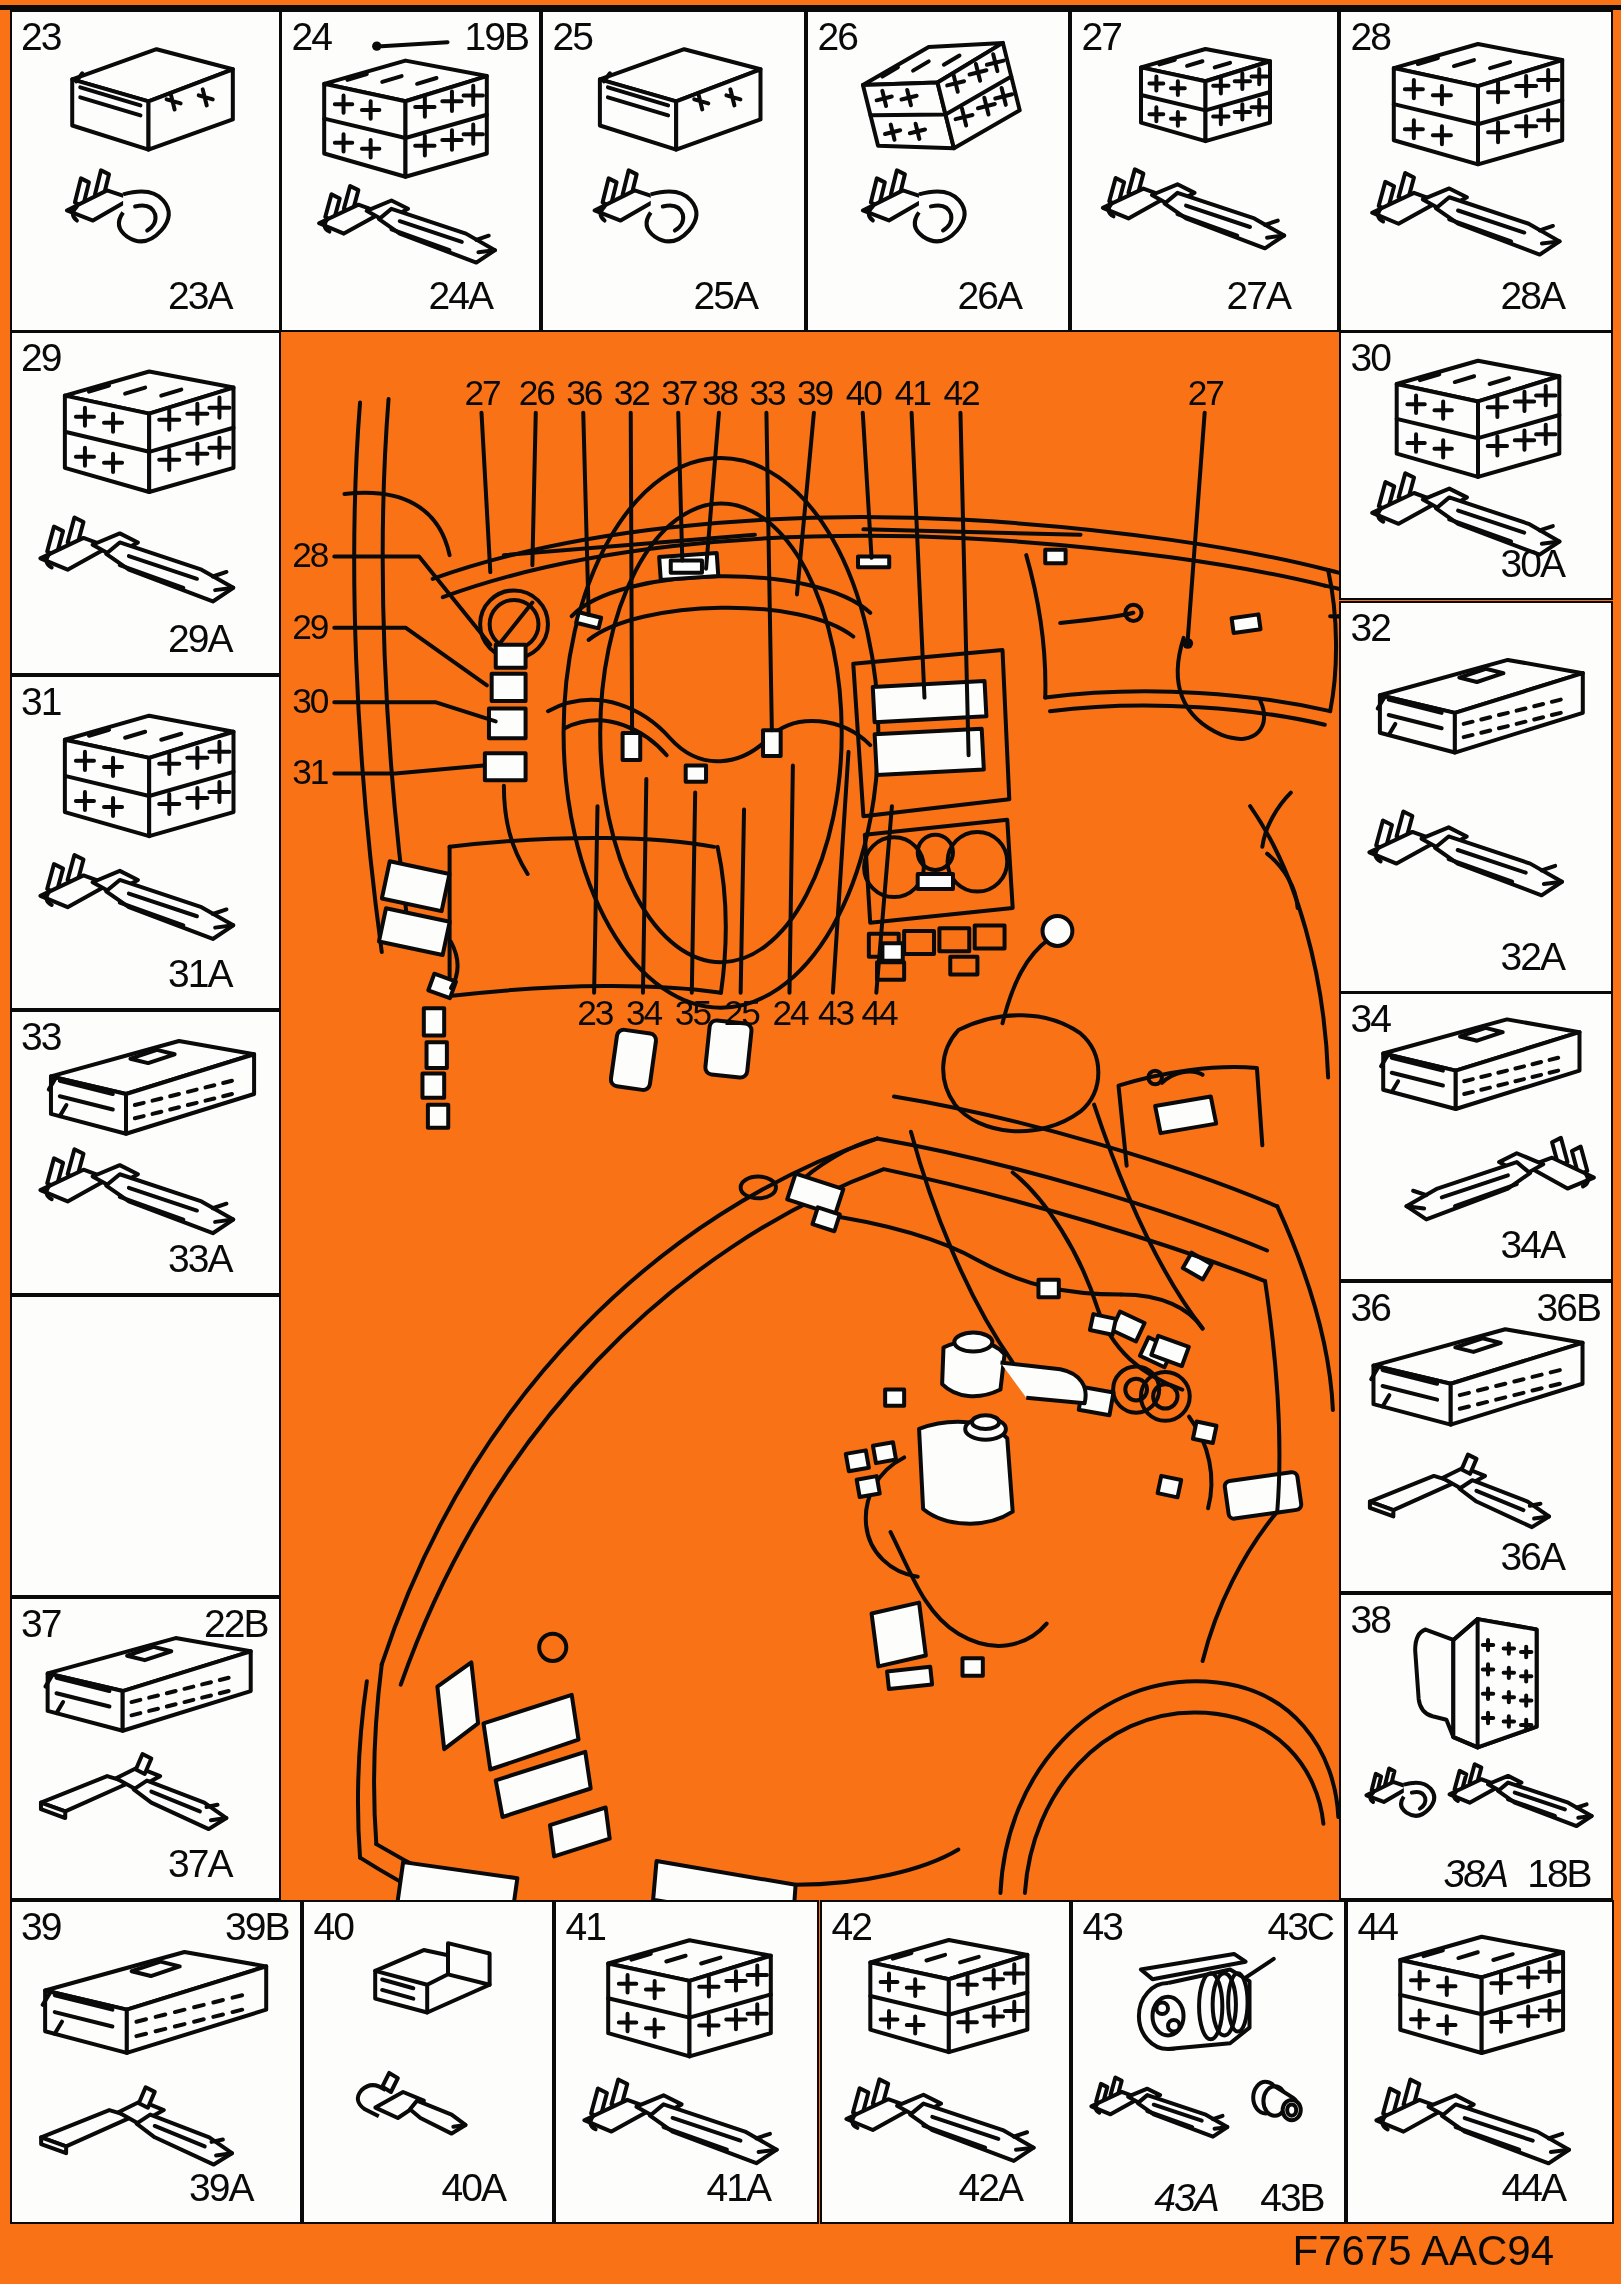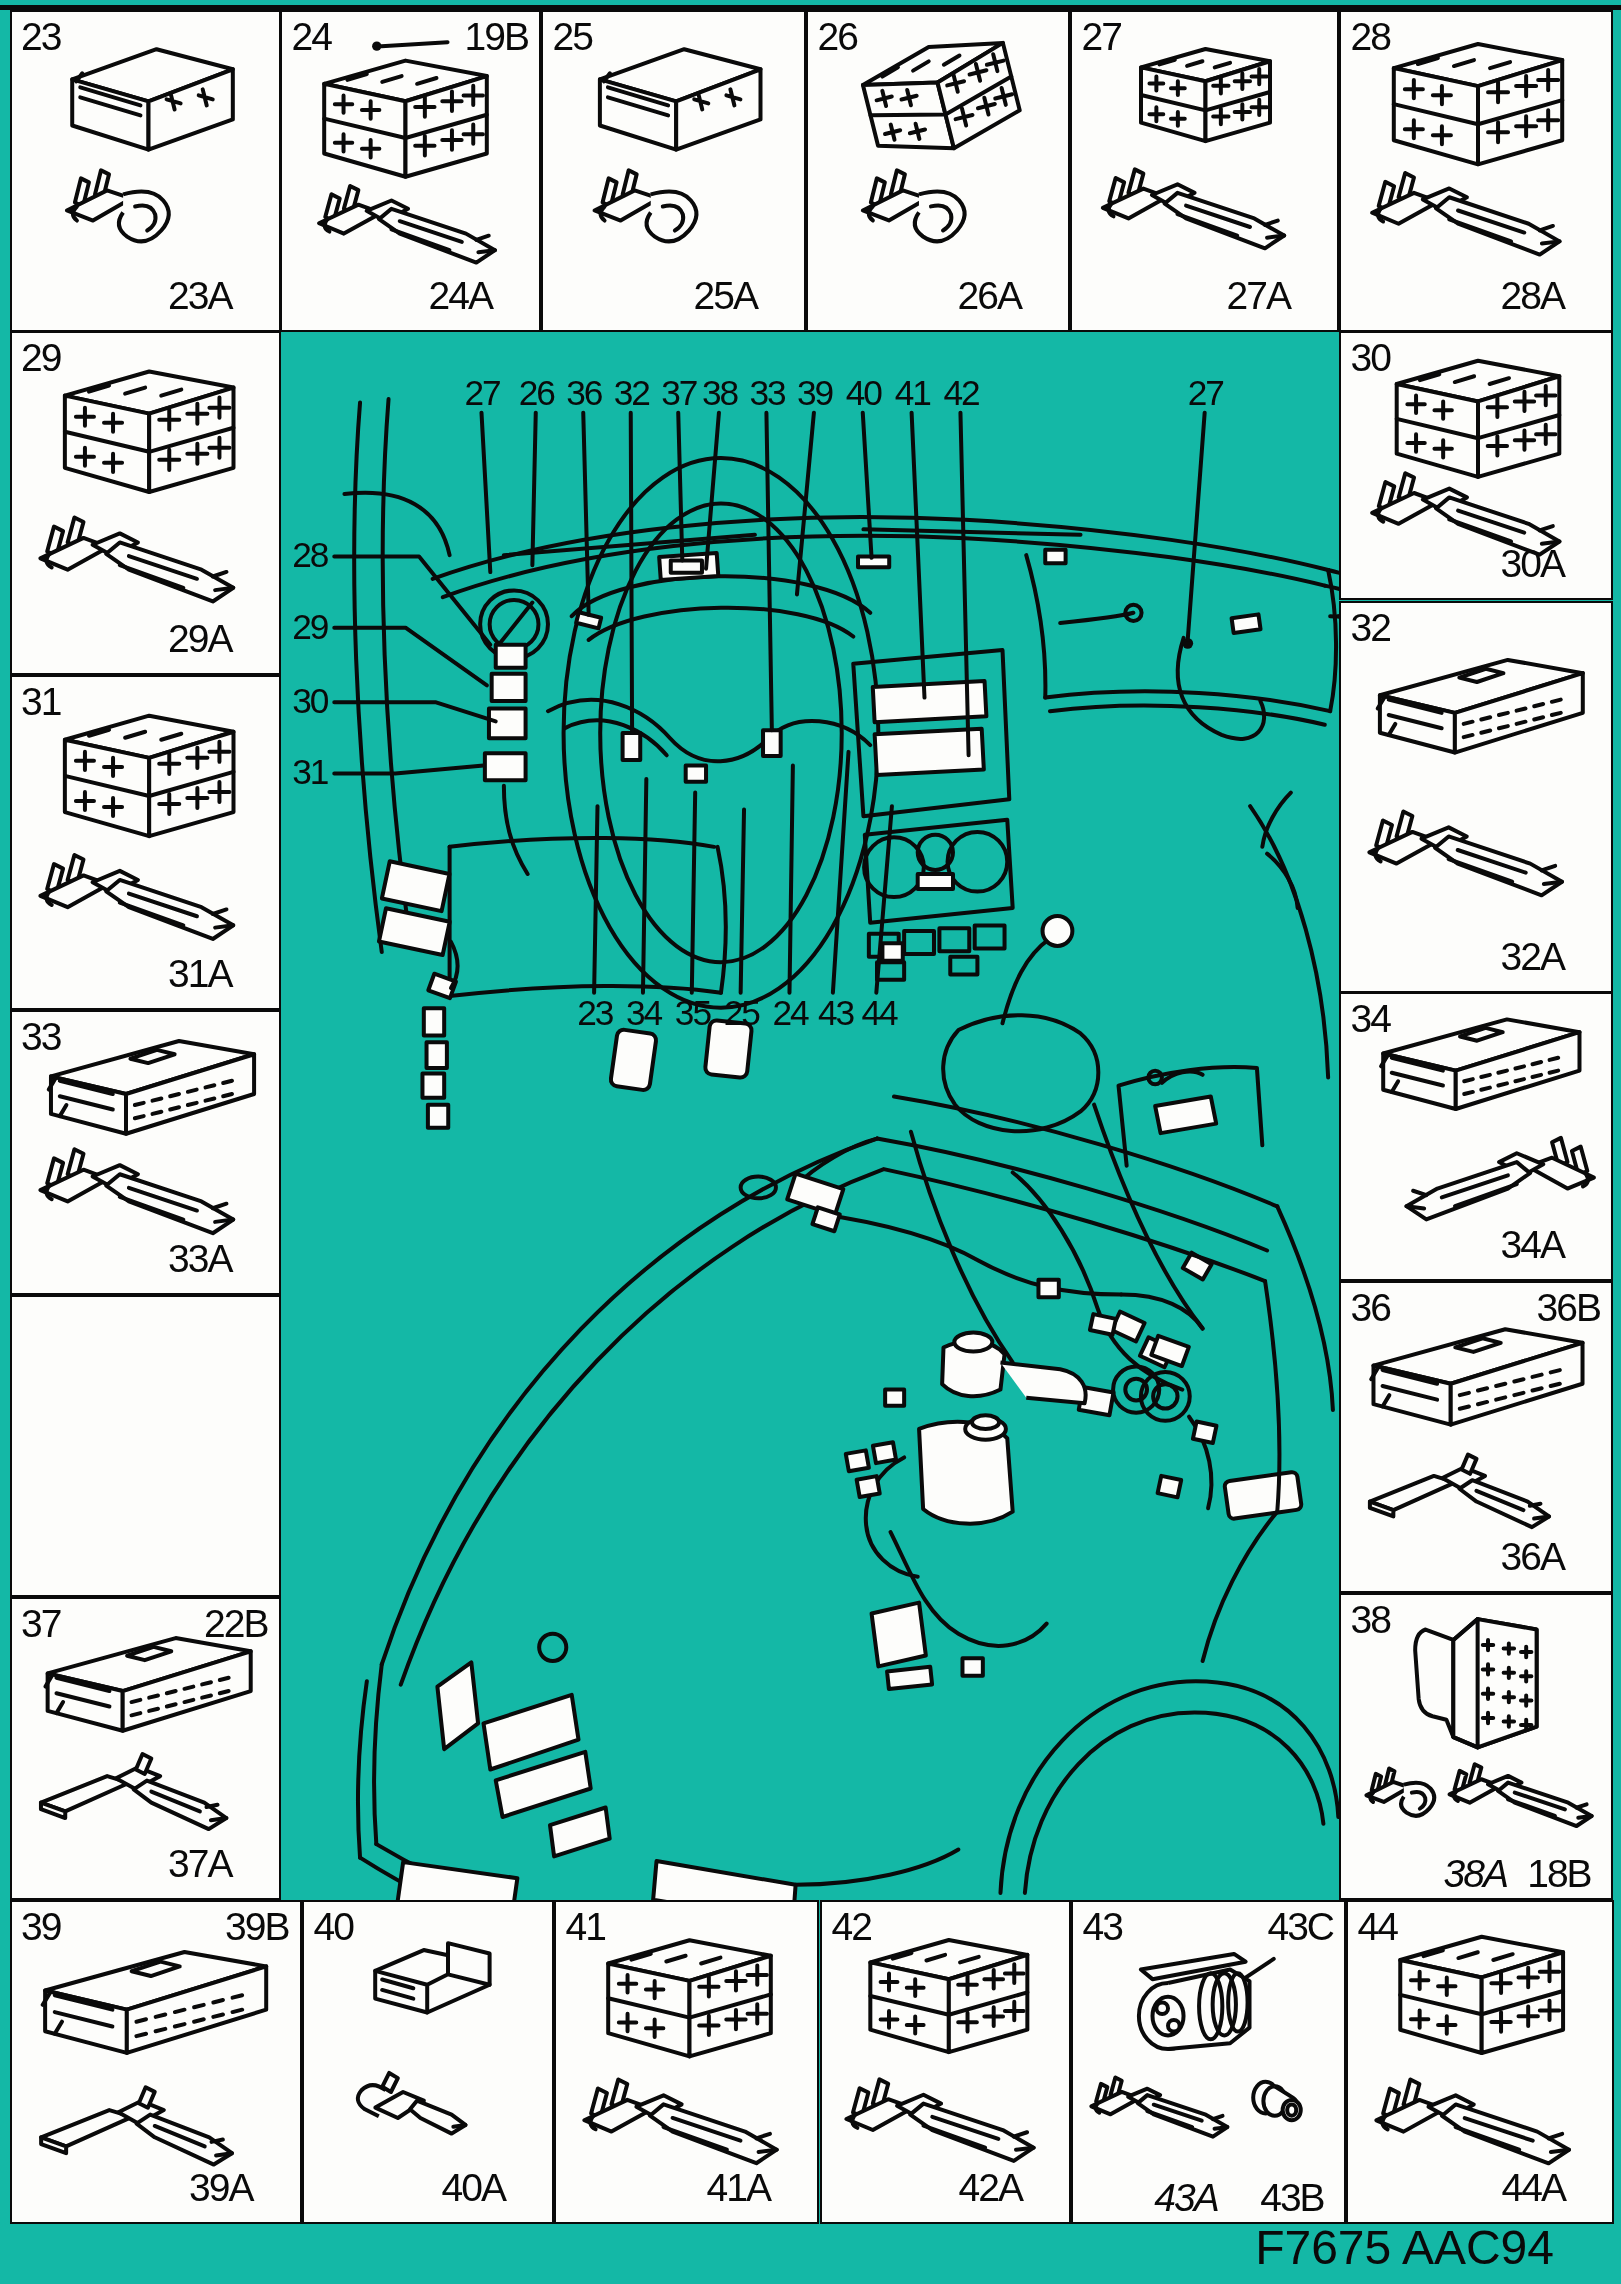--- a/index.html
+++ b/index.html
@@ -1,34 +1,34 @@
 <!DOCTYPE html>
 <html style="font-size:11px"><head>
 <meta charset="utf-8">
 <style>
   html,body{margin:0;padding:0;background:#e8e8e4;}
   #page{
-    position:relative;width:1622px;height:2284px;background:#14b8a6;
+    position:relative;width:1622px;height:2284px;background:#f97316;
     font-family:"Liberation Sans",sans-serif;color:#0a0a0a;overflow:hidden;text-align:center;
   }
   #topbar{position:absolute;left:0;top:5.4px;width:1622px;height:4.7px;background:#0a0a0a;}
   .cell{position:absolute;border:2.7px solid #0a0a0a;background:#fdfdfb;box-sizing:border-box;}
   .cell svg.art{position:absolute;left:0;top:0;width:100%;height:100%;}
   .lbl{
     position:absolute;font-size:39px;line-height:1;letter-spacing:-2px;
     font-family:"Liberation Sans",sans-serif;color:#0a0a0a;white-space:nowrap;
   }
   .lbl.num{top:5.4px;left:9.5px;}
   .lbl.tr{top:5.4px;right:11px;left:auto;}
   .lbl.bot{bottom:15px;right:47px;left:auto;}
   .lbl.botl{bottom:5.4px;left:38%;right:auto;font-style:italic;}
   .lbl.botr{bottom:5.4px;right:20.4px;left:auto;}
   #centerArt{position:absolute;left:280px;top:331px;width:1059px;height:1569px;}
   #footerCode{
-    position:absolute;right:68px;bottom:9.5px;font-size:48px;letter-spacing:0px;
+    position:absolute;right:68px;bottom:9.5px;font-size:42px;letter-spacing:0px;
     font-family:"Liberation Sans",sans-serif;color:#0a0a0a;
   }
   svg *{vector-effect:non-scaling-stroke;}
   .k{stroke:#0a0a0a;fill:none;stroke-width:4;stroke-linecap:round;stroke-linejoin:round;}
   .kf{stroke:#0a0a0a;fill:#fdfdfb;stroke-width:4;stroke-linejoin:round;}
   .kb{fill:#0a0a0a;stroke:none;}
   text.co{font-family:"Liberation Sans",sans-serif;font-size:52px;letter-spacing:-3px;fill:#0a0a0a;}
 </style>
 </head>
 <body>

